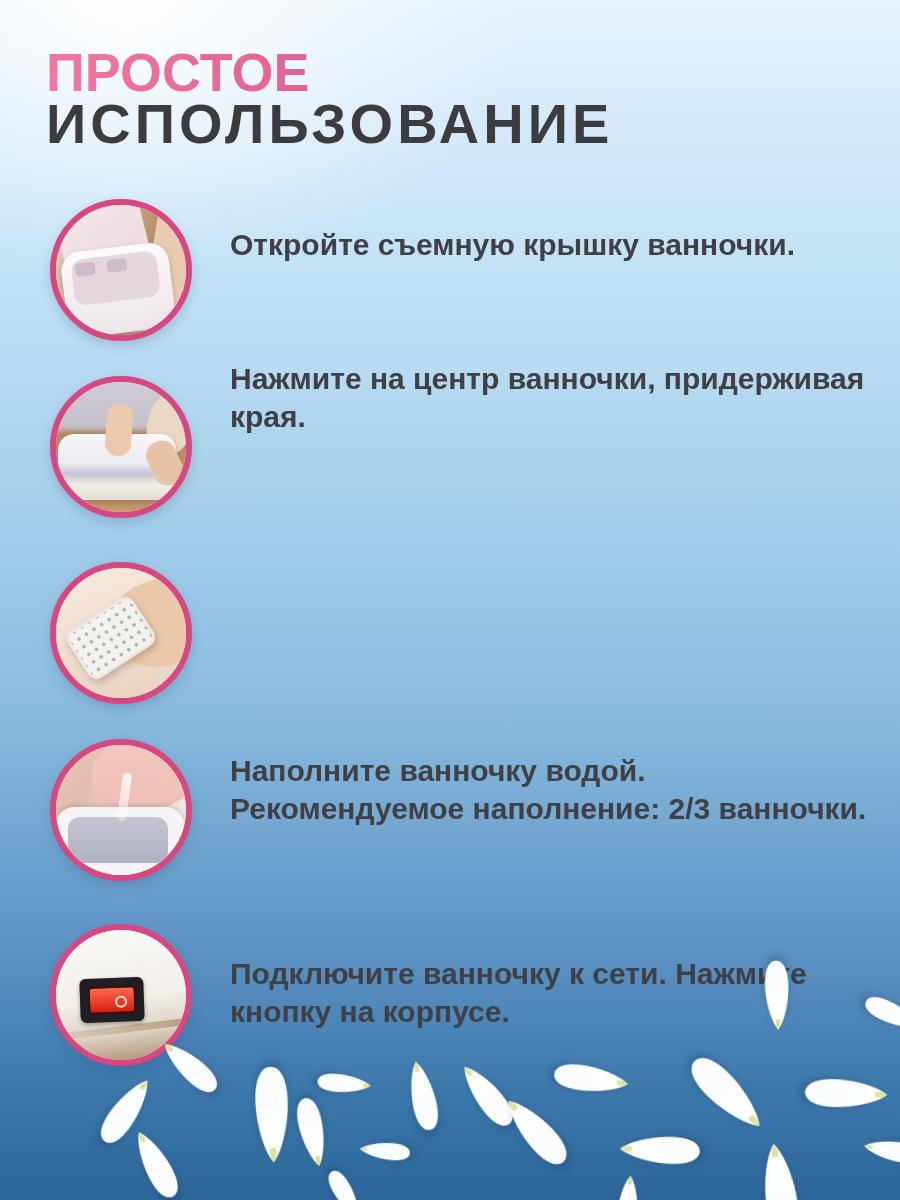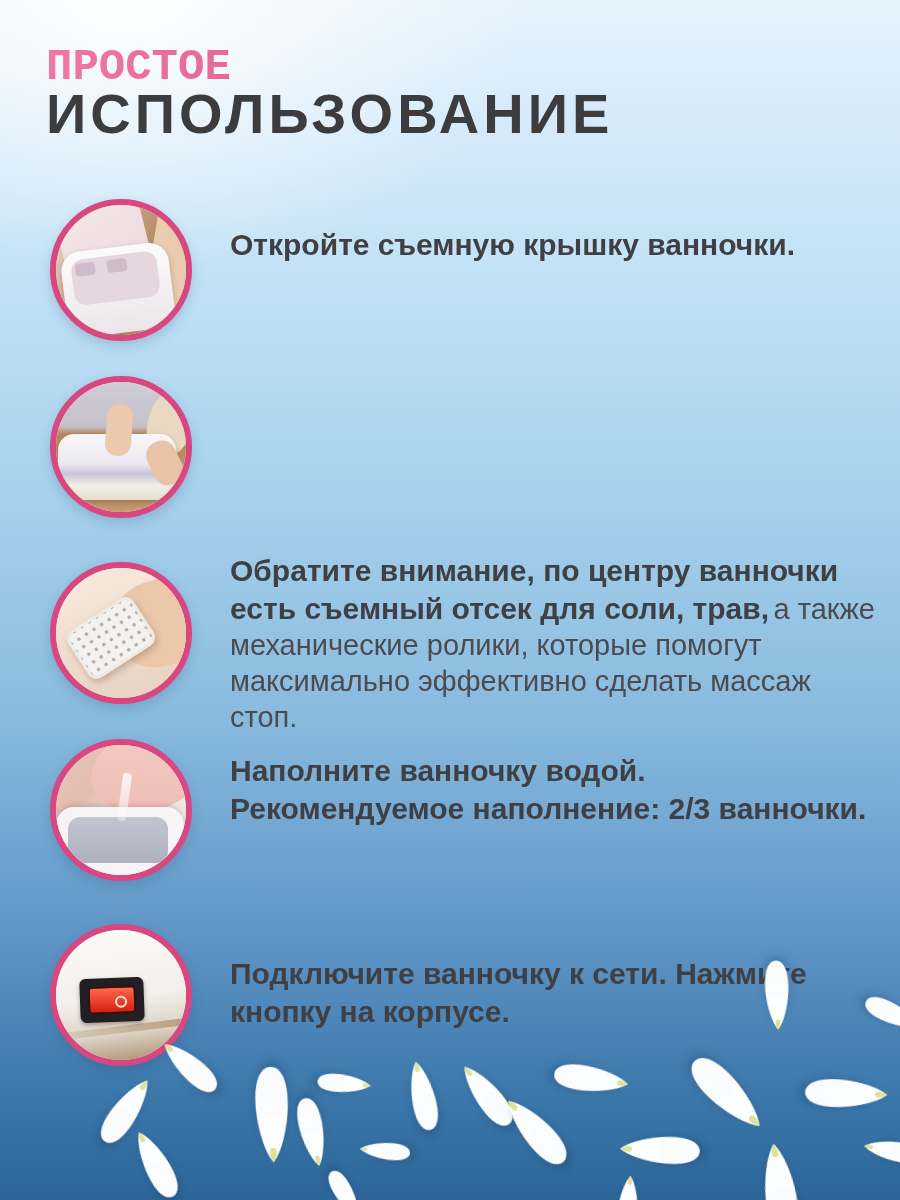--- a/index.html
+++ b/index.html
@@ -9,23 +9,23 @@
     position:relative; width:900px; height:1200px; overflow:hidden;
     background:
       radial-gradient(ellipse 620px 420px at 14% 0%, rgba(255,255,255,.95) 0%, rgba(255,255,255,0) 65%),
       linear-gradient(180deg, #e6f3fc 0%, #d5eafa 10%, #c0e1f5 24%, #a6d0ec 42%,
                       #88bade 60%, #5f95c6 78%, #3a76a9 92%, #2c6699 100%);
   }
 
   
   .title { position:absolute; left:46px; top:26px; line-height:.95; }
   .title .l1 {
-    display:block; font-size:44px; font-weight:bold; letter-spacing:0px;
+    display:block; font-size:54px; font-weight:bold; letter-spacing:0px;
     background:linear-gradient(90deg,#f178a3 0%, #e05e8d 55%, #c93a6c 100%);
-    -webkit-background-clip:text; background-clip:text; color:transparent;font-family:Liberation Mono, monospace;
+    -webkit-background-clip:text; background-clip:text; color:transparent;
   }
   .title .l2 {
     display:block; font-size:56px; font-weight:bold; letter-spacing:4px;
     color:#3c3c3f; margin-top:-2px;
   }
 
   
   .photo {
     position:absolute; left:50px; width:130px; height:130px;
     border-radius:50%; border:6px solid #d8477f; overflow:hidden;
@@ -113,30 +113,28 @@
   </div>
 
   <div class="photo" style="top:376px">
     <div class="s2-bg"></div>
     <div class="s2-sandal"></div>
     <div class="s2-tub"></div>
     <div class="s2-hand1"></div>
     <div class="s2-hand2"></div>
   </div>
   <div class="step-text" style="top:360px">
+    <p class="h">Нажмите на центр ванночки, придерживая края.</p>
   </div>
 
   <div class="photo" style="top:562px">
     <div class="s3-bg"></div>
     <div class="s3-hand"></div>
     <div class="s3-thumb"></div>
     <div class="s3-box"></div>
-  </div>
-  <div class="step-text" style="top:552px">
-    <p><span class="h">Обратите внимание, по центру ванночки есть съемный отсек для соли, трав,</span> <span class="b">а также механические ролики, которые помогут максимально эффективно сделать массаж стоп.</span></p>
   </div>
 
   <div class="photo" style="top:739px">
     <div class="s4-bg"></div>
     <div class="s4-bowl"></div>
     <div class="s4-tub">
       <div class="s4-water"></div>
     </div>
     <div class="s4-stream"></div>
   </div>

